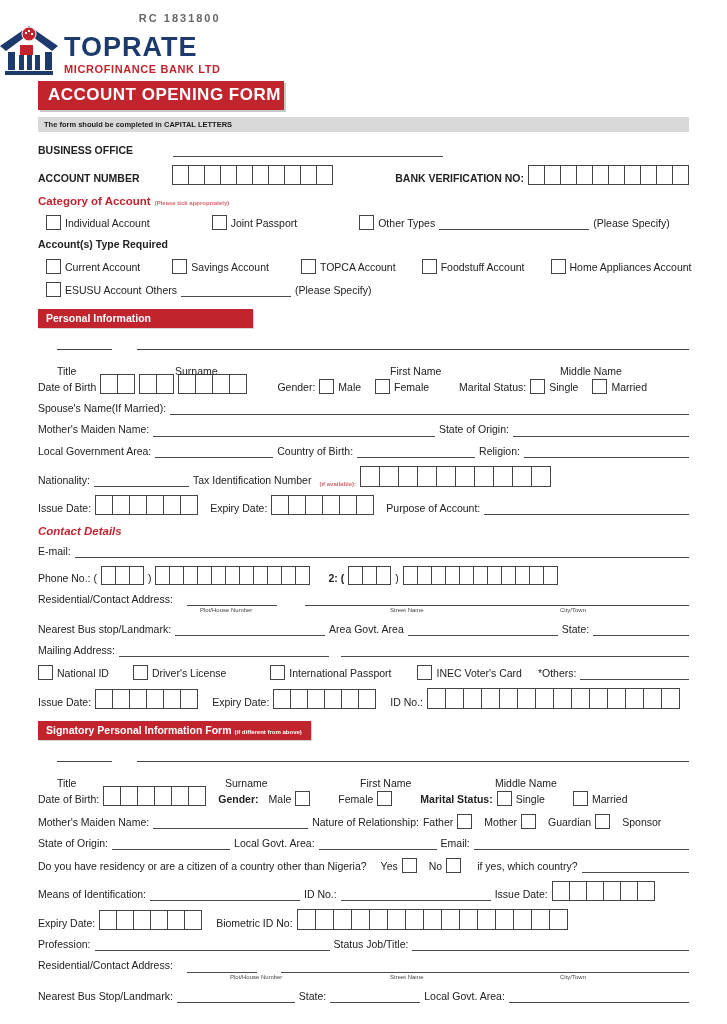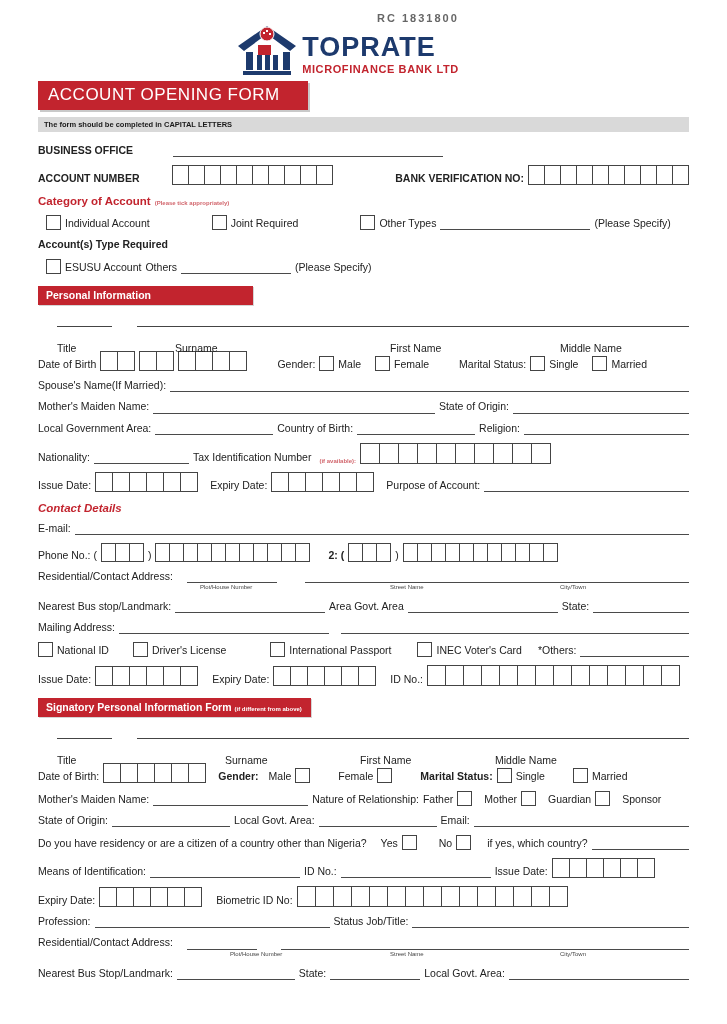--- a/index.html
+++ b/index.html
@@ -18,28 +18,28 @@
   .cb{flex:0 0 auto;width:15px;height:15px;border:1.4px solid #444;background:#fff}
   .combs{display:flex;flex:0 0 auto}
   .cell{border:1px solid #444;margin-left:-1px;background:#fff}
   .cell:first-child{margin-left:0}
   .c-acct .cell{width:17px;height:20px}
   .c-tax .cell{width:20px;height:21px}
   .c-date .cell{width:18px;height:20px}
   .c-ph .cell{width:15px;height:19px}
   .c-id .cell{width:19px;height:21px}
   
-  .header{display:flex;justify-content:center;padding:12px 30px 0 0}
+  .header{display:flex;justify-content:flex-start;padding:12px 30px 0 0}
   .rc{font-size:11px;color:#666;text-align:right;letter-spacing:2px;margin-bottom:1px;font-weight:bold}
   .logo-row{display:flex;align-items:flex-end;gap:6px}
   .brand{font-size:27px;font-weight:bold;color:var(--navy);letter-spacing:1px;line-height:1}
   .brand-sub{font-size:11px;font-weight:bold;color:var(--red);letter-spacing:.6px;margin-top:2px}
   
-  .title-bar{display:inline-block;background:var(--red);color:#fff;font-weight:normal;font-size:17px;
-             letter-spacing:.5px;padding:4px 28px 5px 10px;margin:6px 0 0 38px;box-shadow:2px 2px 0 #c9c9c9}
+  .title-bar{display:inline-block;background:var(--red);color:#fff;font-weight:bold;font-size:17px;
+             letter-spacing:.5px;padding:4px 3px 5px 10px;margin:6px 0 0 38px;box-shadow:2px 2px 0 #c9c9c9}
   .gray-bar{margin:7px 38px 0 38px;background:#d9d9d9;font-size:7.5px;font-weight:bold;color:#1a1a1a;
             padding:3px 6px}
   .secbar{display:inline-block;background:var(--red);color:#fff;font-weight:bold;font-size:10.5px;
           padding:3px 9px 4px 8px;margin-top:12px;box-shadow:1px 1px 0 #d5d5d5}
   .secbar .tiny{font-size:6px;font-weight:bold;margin-left:3px}
   .w-personal{min-width:215px}
   .h-red{color:var(--red);font-weight:bold;font-size:11.5px;margin-top:10px}
   .h-red.i{font-style:italic}
   .note-red{color:#d2666d;font-size:6px;font-weight:bold;margin-left:4px}
   
@@ -125,30 +125,42 @@
         </span>
     </div>
 
     <div class="h-red">
       <span>Category of Account</span><span class="note-red">(Please tick appropriately)</span>
     </div>
     <div class="row">
       <span class="cb" style="margin-left:8px"></span>
       <span class="lbl">Individual Account</span>
       <span class="cb" style="margin-left:58px"></span>
-      <span class="lbl">Joint Required</span>
+      <span class="lbl">Joint Passport</span>
       <span class="cb" style="margin-left:58px"></span>
       <span class="lbl">Other Types</span>
       <span class="line lw150"></span>
       <span class="lbl">(Please Specify)</span>
       <span class="sp"></span>
     </div>
 
     <div class="row">
       <span class="lbl b">Account(s) Type Required</span>
+    </div>
+    <div class="row">
+      <span class="cb" style="margin-left:8px"></span>
+      <span class="lbl">Current Account</span>
+      <span class="cb" style="margin-left:28px"></span>
+      <span class="lbl">Savings Account</span>
+      <span class="cb" style="margin-left:28px"></span>
+      <span class="lbl">TOPCA Account</span>
+      <span class="cb" style="margin-left:22px"></span>
+      <span class="lbl">Foodstuff Account</span>
+      <span class="cb" style="margin-left:22px"></span>
+      <span class="lbl">Home Appliances Account</span>
     </div>
     <div class="row">
       <span class="cb" style="margin-left:8px"></span>
       <span class="lbl">ESUSU Account</span>
       <span class="lbl" style="">Others</span>
       <span class="line lw110"></span>
       <span class="lbl">(Please Specify)</span>
       <span class="sp"></span>
     </div>
 
@@ -443,21 +455,21 @@
       <span class="lbl">Local Govt. Area:</span>
       <span class="line lw118"></span>
       <span class="lbl">Email:</span>
       <span class="line"></span>
     </div>
 
     <div class="row">
       <span class="lbl">Do you have residency or are a citizen of a country other than Nigeria?</span>
       <span class="lbl" style="margin-left:10px">Yes</span>
       <span class="cb"></span>
-      <span class="lbl" style="margin-left:18px">No</span>
+      <span class="lbl" style="margin-left:8px">No</span>
       <span class="cb"></span>
       <span class="lbl" style="margin-left:12px">if yes, which country?</span>
       <span class="line"></span>
     </div>
 
     <div class="row">
       <span class="lbl">Means of Identification:</span>
       <span class="line lw150"></span>
       <span class="lbl">ID No.:</span>
       <span class="line lw150"></span>

